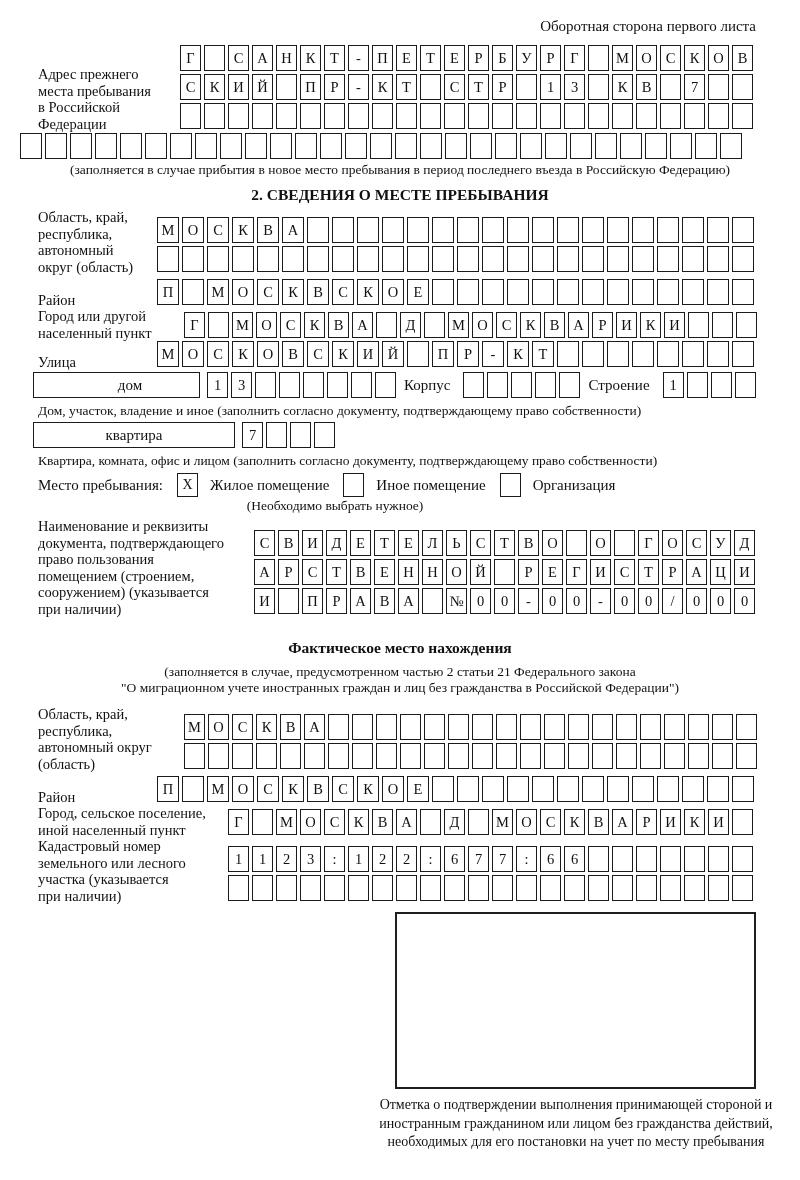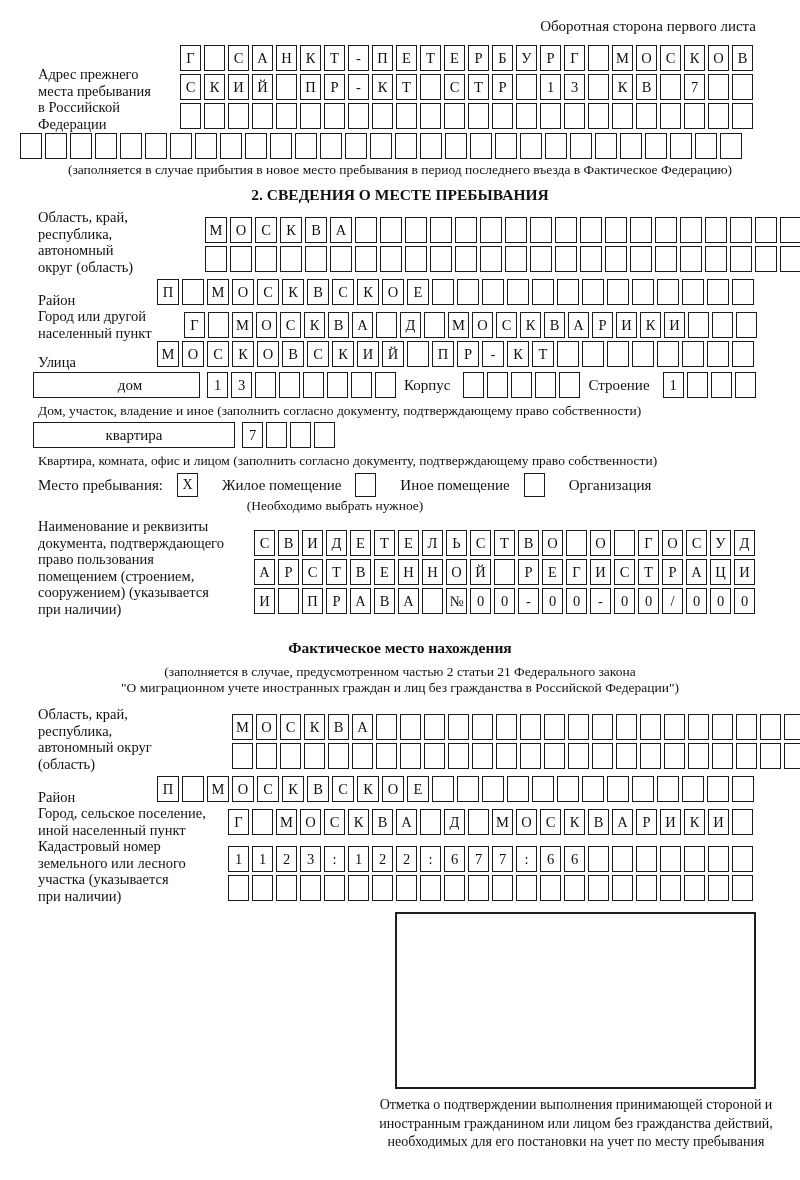--- a/index.html
+++ b/index.html
@@ -88,21 +88,21 @@
     padding-left:38px;margin-top:4px;
     font-size:15px;
   }
   .cb{
     box-sizing:border-box;
     width:21px;height:24px;
     border:1.7px solid #1b1b1b;
     display:flex;align-items:center;justify-content:center;
     font-size:14px;
   }
-  .stay-row .opt-lbl{margin:0 0 0 24px;}
+  .stay-row .opt-lbl{margin:0 0 0 12px;}
   .stay-row .cb{margin-left:14px;}
   .stay-row .cb:first-of-type{margin-left:10px;}
   .m26{margin-left:26px;}
   .note-choose{margin:1px 0 4px 0;padding-right:130px;}
   
   .h-act{
     text-align:center;font-weight:bold;
     font-size:15.5px;line-height:17px;
     margin:22px 0 8px 0;
   }
@@ -114,21 +114,21 @@
     border:2px solid #1f1f1f;
     background:#fff;
   }
   .stamp-caption{
     box-sizing:border-box;
     margin:7px 0 0 372px;
     width:408px;
     text-align:center;
     font-size:14px;line-height:18.5px;
   }
-  .mb4{margin-bottom:4px;gap:48px;}
+  .mb4{margin-bottom:4px;}
   .mt10{margin-top:10px;}
 </style>
 </head>
 <body>
 
 <div class="page">
 
   <div class="top-note">Оборотная сторона первого листа</div>
 
   <div class="field f-addr mt10">
@@ -241,21 +241,21 @@
       <span class="cell"></span>
       <span class="cell"></span>
       <span class="cell"></span>
       <span class="cell"></span>
       <span class="cell"></span>
       <span class="cell"></span>
       <span class="cell"></span>
       <span class="cell"></span>
       <span class="cell"></span>
     </div>
-  <div class="note">(заполняется в случае прибытия в новое место пребывания в период последнего въезда в Фактическое Федерацию)</div>
+  <div class="note">(заполняется в случае прибытия в новое место пребывания в период последнего въезда в Российскую Федерацию)</div>
 
   <div class="h-sec">2. СВЕДЕНИЯ О МЕСТЕ ПРЕБЫВАНИЯ</div>
 
   <div class="field f-b mb4">
     <div class="flabel">Область, край,
 республика,
 автономный
 округ (область)</div>
     <div class="fgrids">
       <div class="grid wide">

